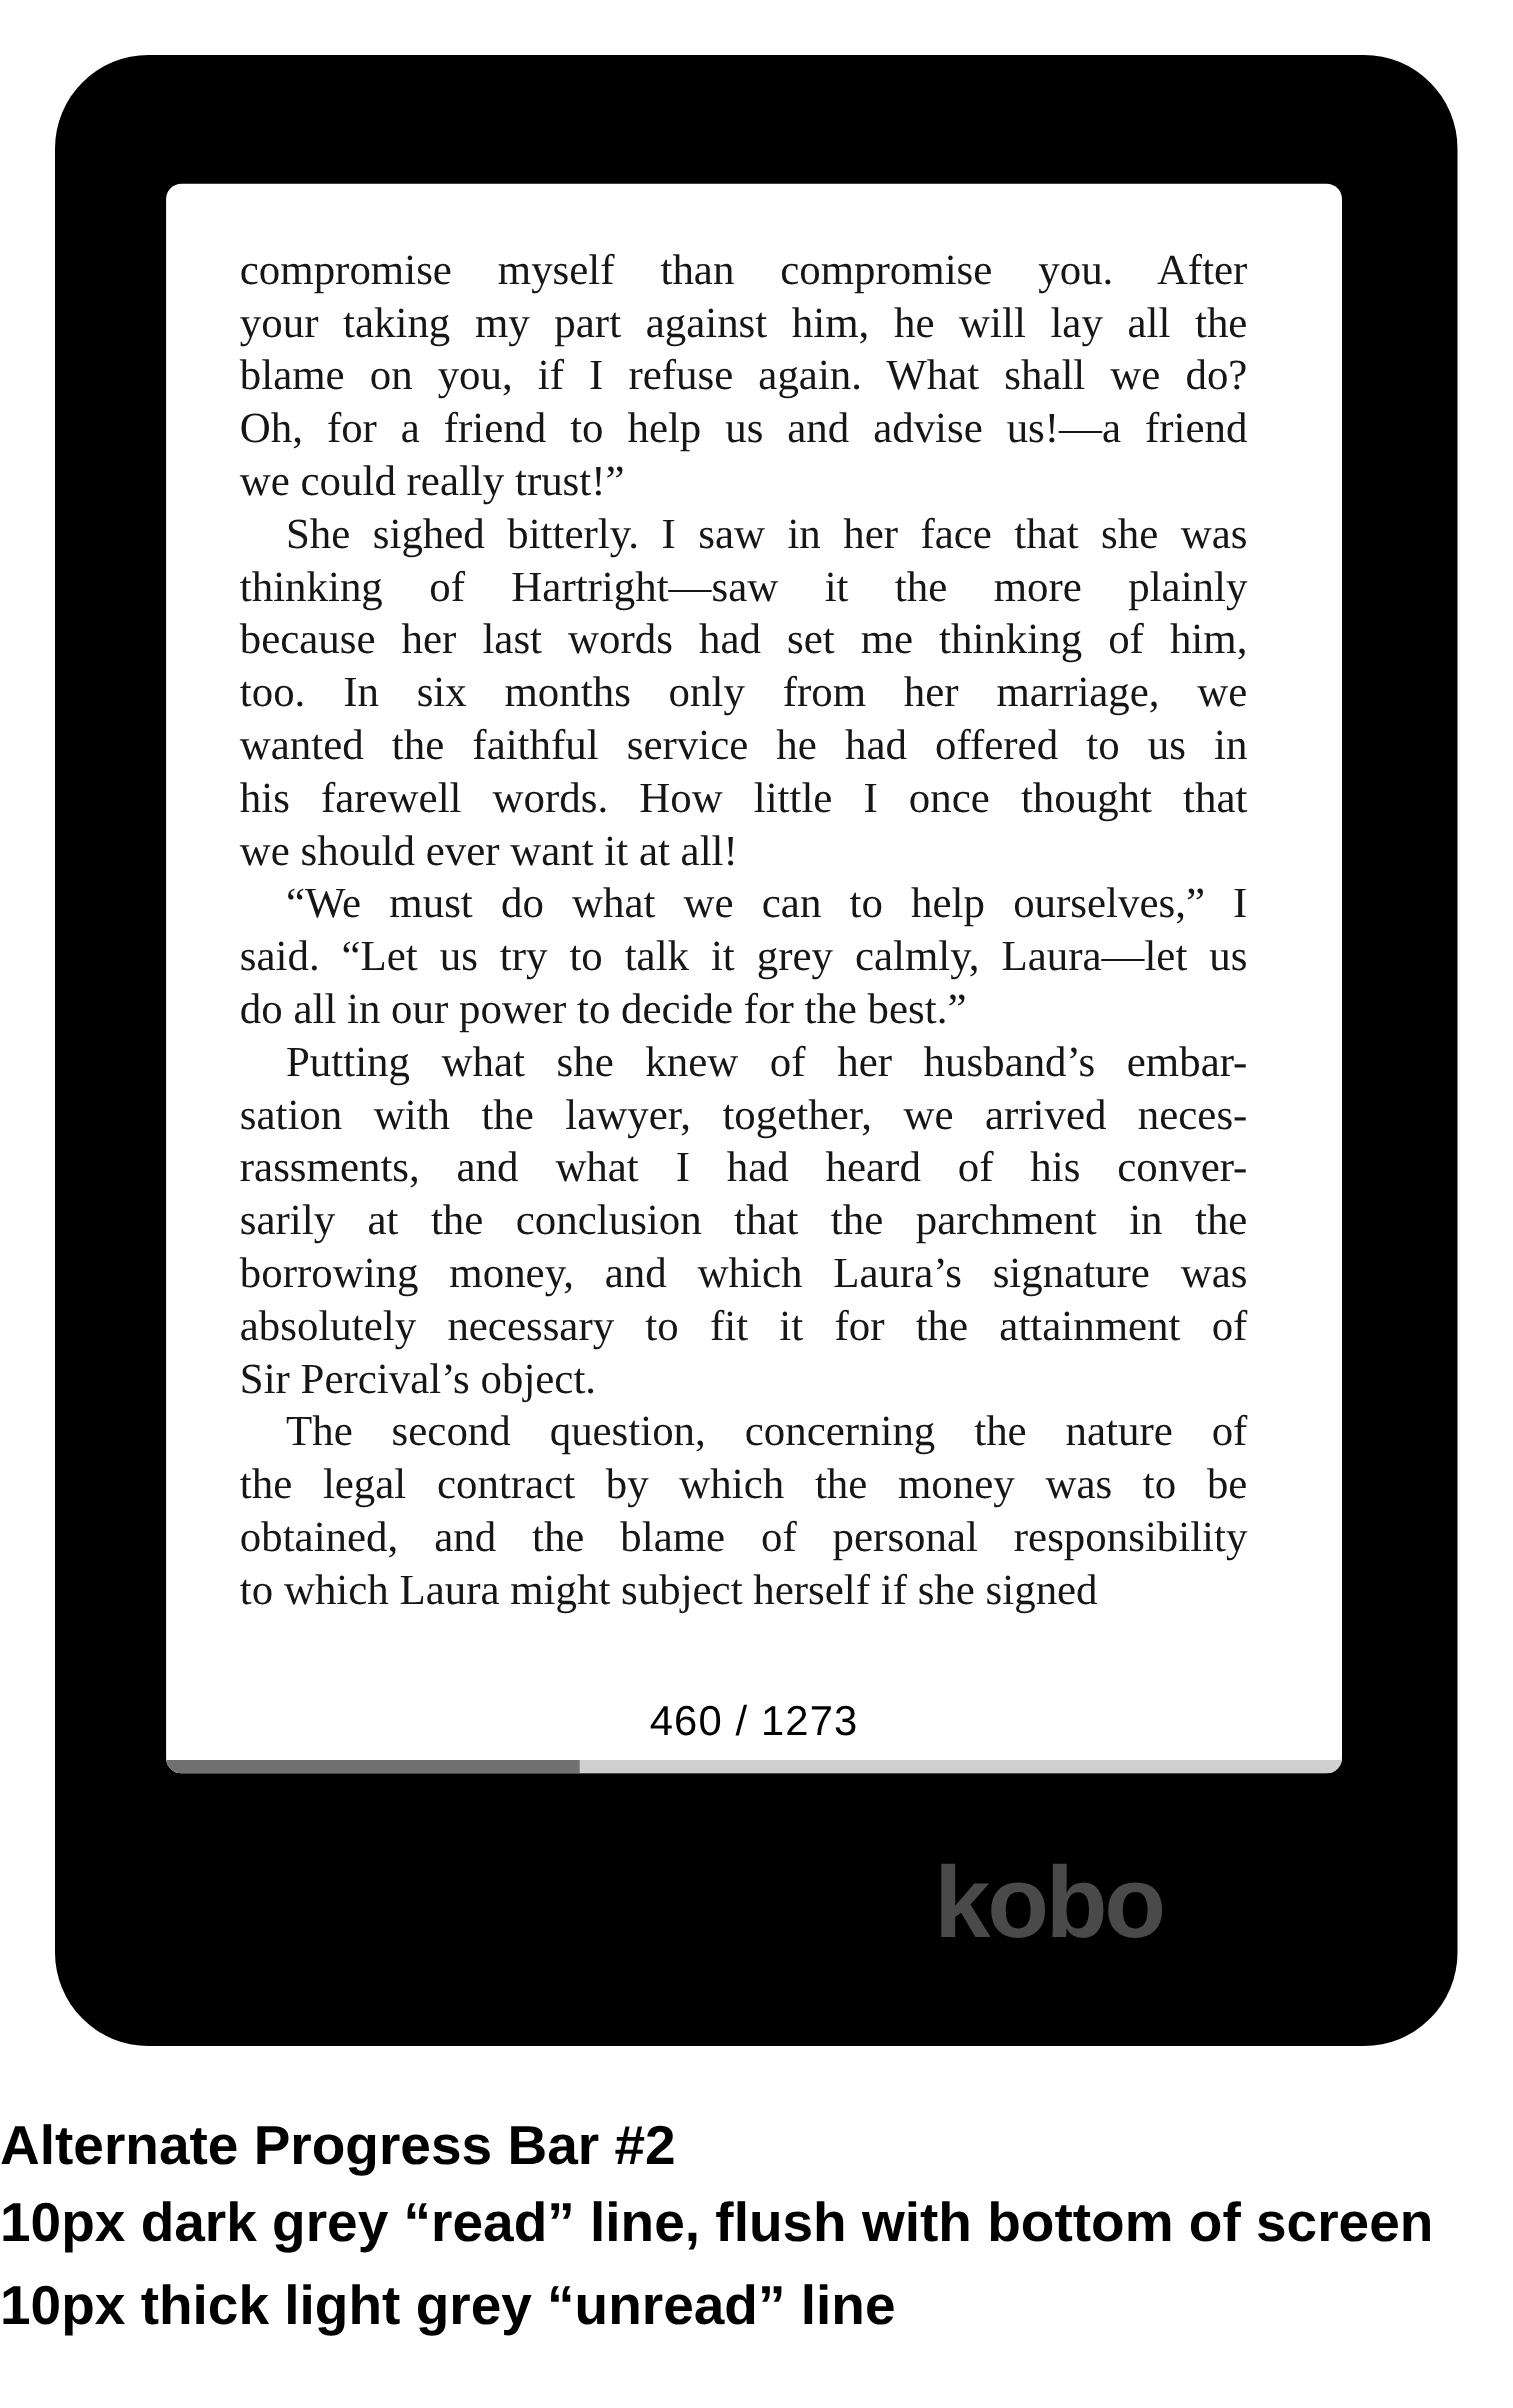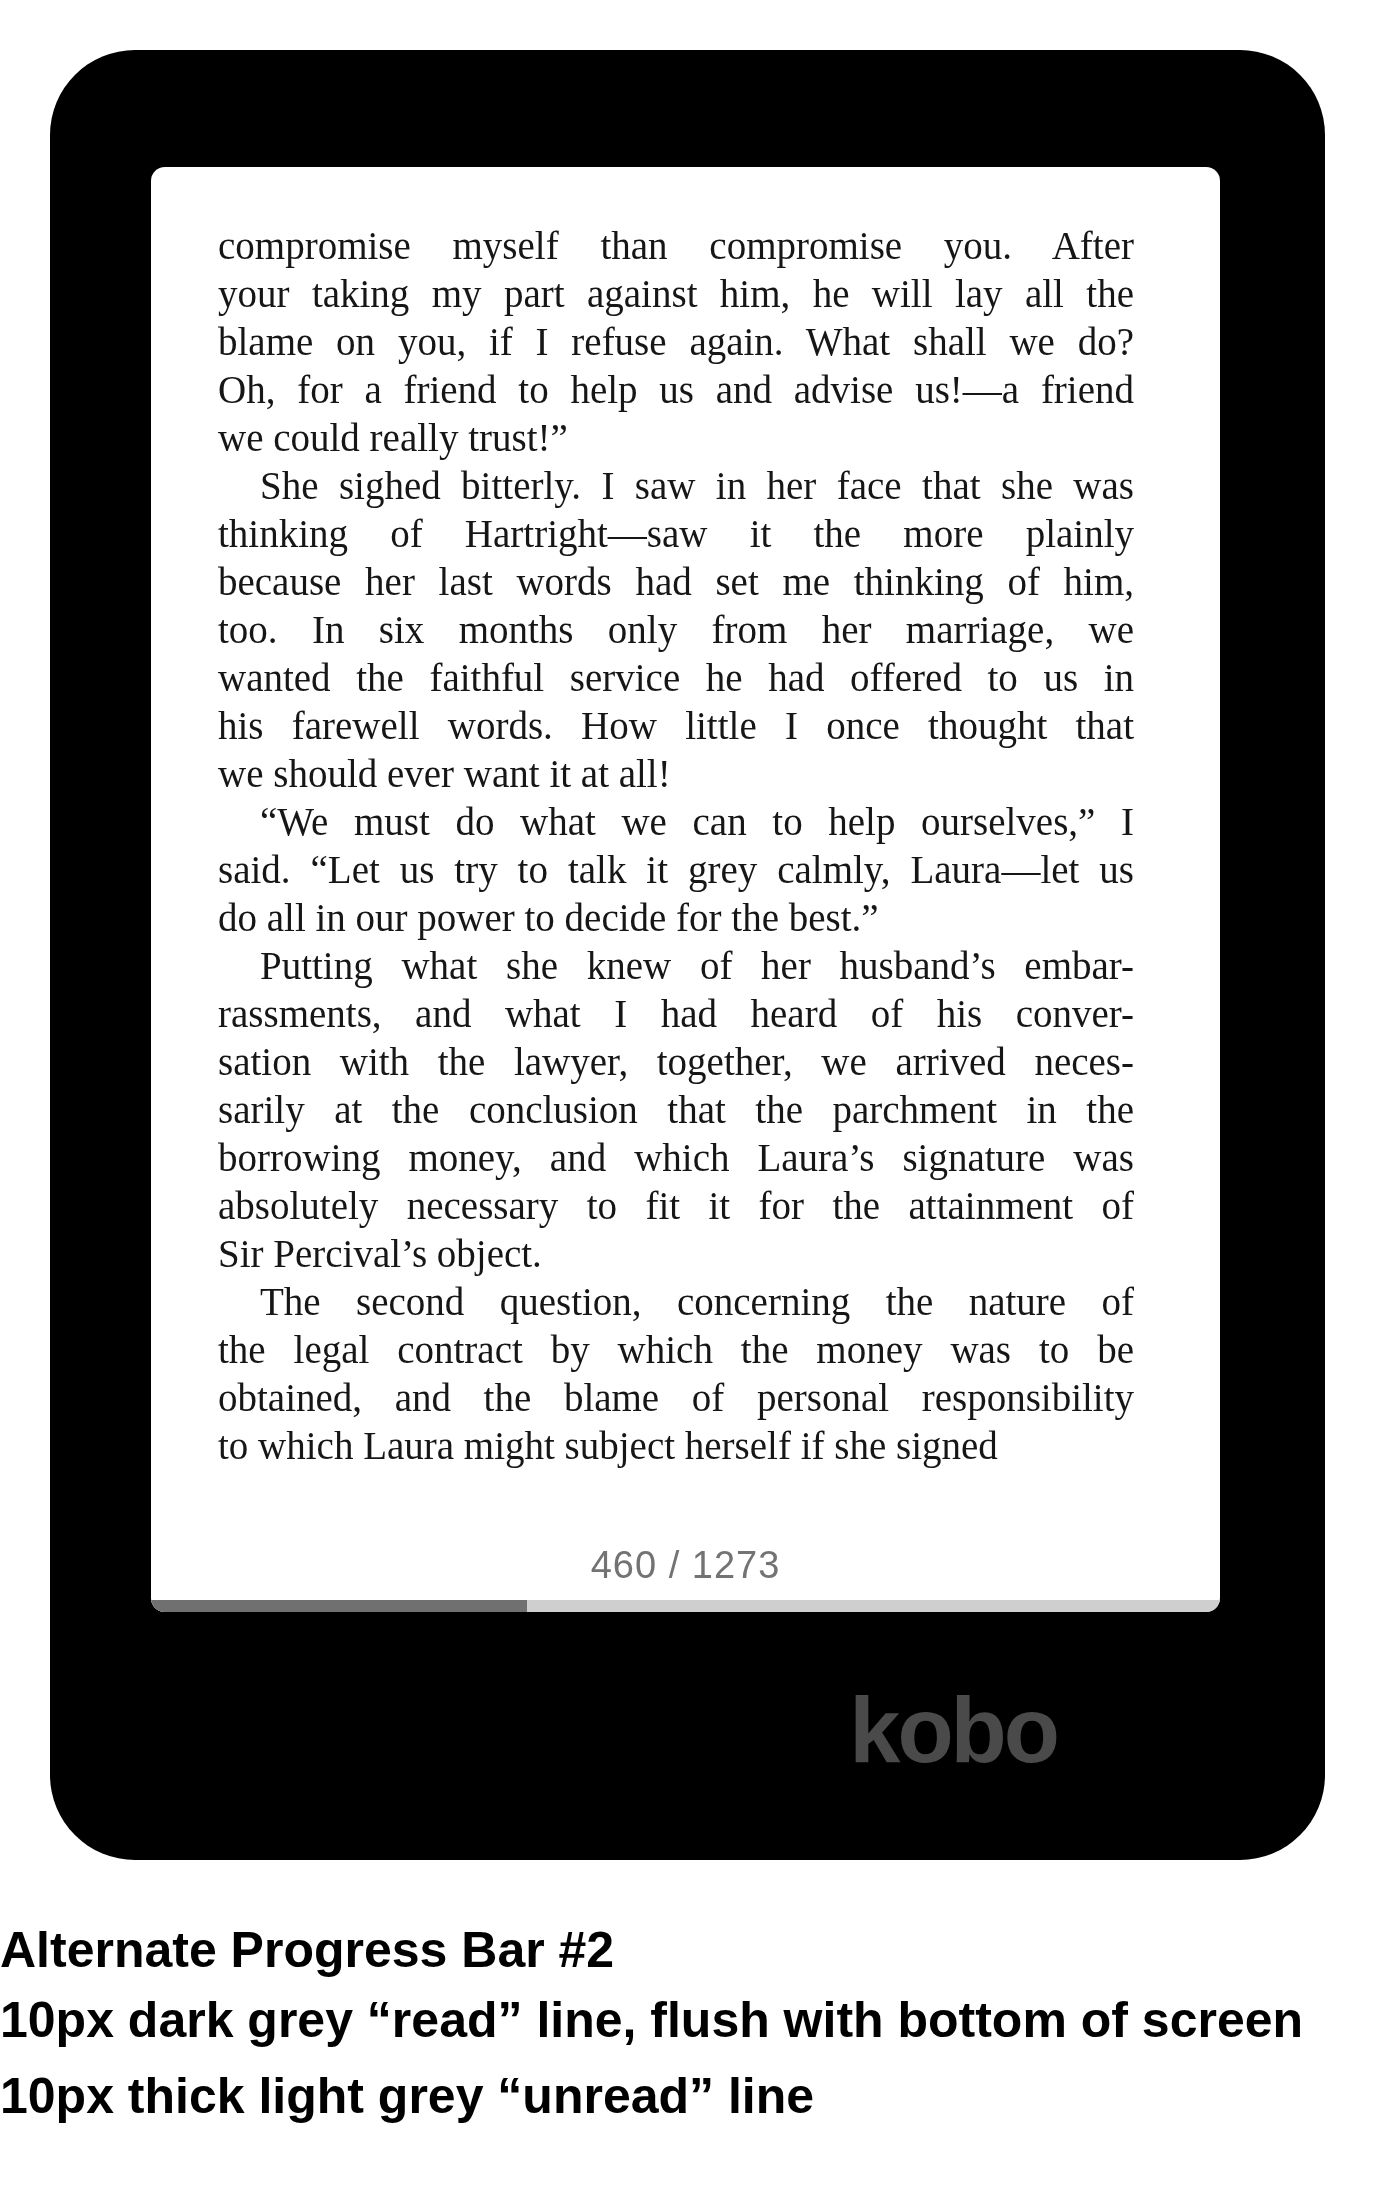--- a/index.html
+++ b/index.html
@@ -16,21 +16,21 @@
   .book-text{position:absolute;top:55px;left:67px;right:86px;
              font-family:"Liberation Serif","DejaVu Serif",serif;
              font-size:39px;line-height:48px;color:#161616;}
   .book-text .line{text-align:justify;text-align-last:justify;-moz-text-align-last:justify;
                    white-space:nowrap;}
   .book-text .line.line-end{text-align-last:left;-moz-text-align-last:left;}
   .book-text .line.line-indent{text-indent:42px;}
 
   
   .page-counter{position:absolute;left:0;right:0;bottom:28px;text-align:center;
-                font-size:38px;line-height:38px;color:#737373;letter-spacing:1px;}
+                font-size:38px;line-height:38px;color:#000000;letter-spacing:1px;}
 
   
   .progress{position:absolute;left:0;right:0;bottom:0;height:12px;background:#cfcfcf;}
   .progress-read{position:absolute;left:0;top:0;bottom:0;background:#707070;}
 
   
   .brand{position:absolute;left:0;width:1007px;top:1630px;text-align:right;
          font-size:92px;line-height:100px;font-weight:600;letter-spacing:-3px;color:#4a4a4a;}
 
   
@@ -57,22 +57,22 @@
           <div class="line">thinking of Hartright—saw it the more plainly</div>
           <div class="line">because her last words had set me thinking of him,</div>
           <div class="line">too. In six months only from her marriage, we</div>
           <div class="line">wanted the faithful service he had offered to us in</div>
           <div class="line">his farewell words. How little I once thought that</div>
           <div class="line line-end">we should ever want it at all!</div>
           <div class="line line-indent">“We must do what we can to help ourselves,” I</div>
           <div class="line">said. “Let us try to talk it grey calmly, Laura—let us</div>
           <div class="line line-end">do all in our power to decide for the best.”</div>
           <div class="line line-indent">Putting what she knew of her husband’s embar-</div>
+          <div class="line">sation with the lawyer, together, we arrived neces-</div>
           <div class="line">rassments, and what I had heard of his conver-</div>
-          <div class="line">sation with the lawyer, together, we arrived neces-</div>
           <div class="line">sarily at the conclusion that the parchment in the</div>
           <div class="line">borrowing money, and which Laura’s signature was</div>
           <div class="line">absolutely necessary to fit it for the attainment of</div>
           <div class="line line-end">Sir Percival’s object.</div>
           <div class="line line-indent">The second question, concerning the nature of</div>
           <div class="line">the legal contract by which the money was to be</div>
           <div class="line">obtained, and the blame of personal responsibility</div>
           <div class="line line-end">to which Laura might subject herself if she signed</div>
         </div>
 

